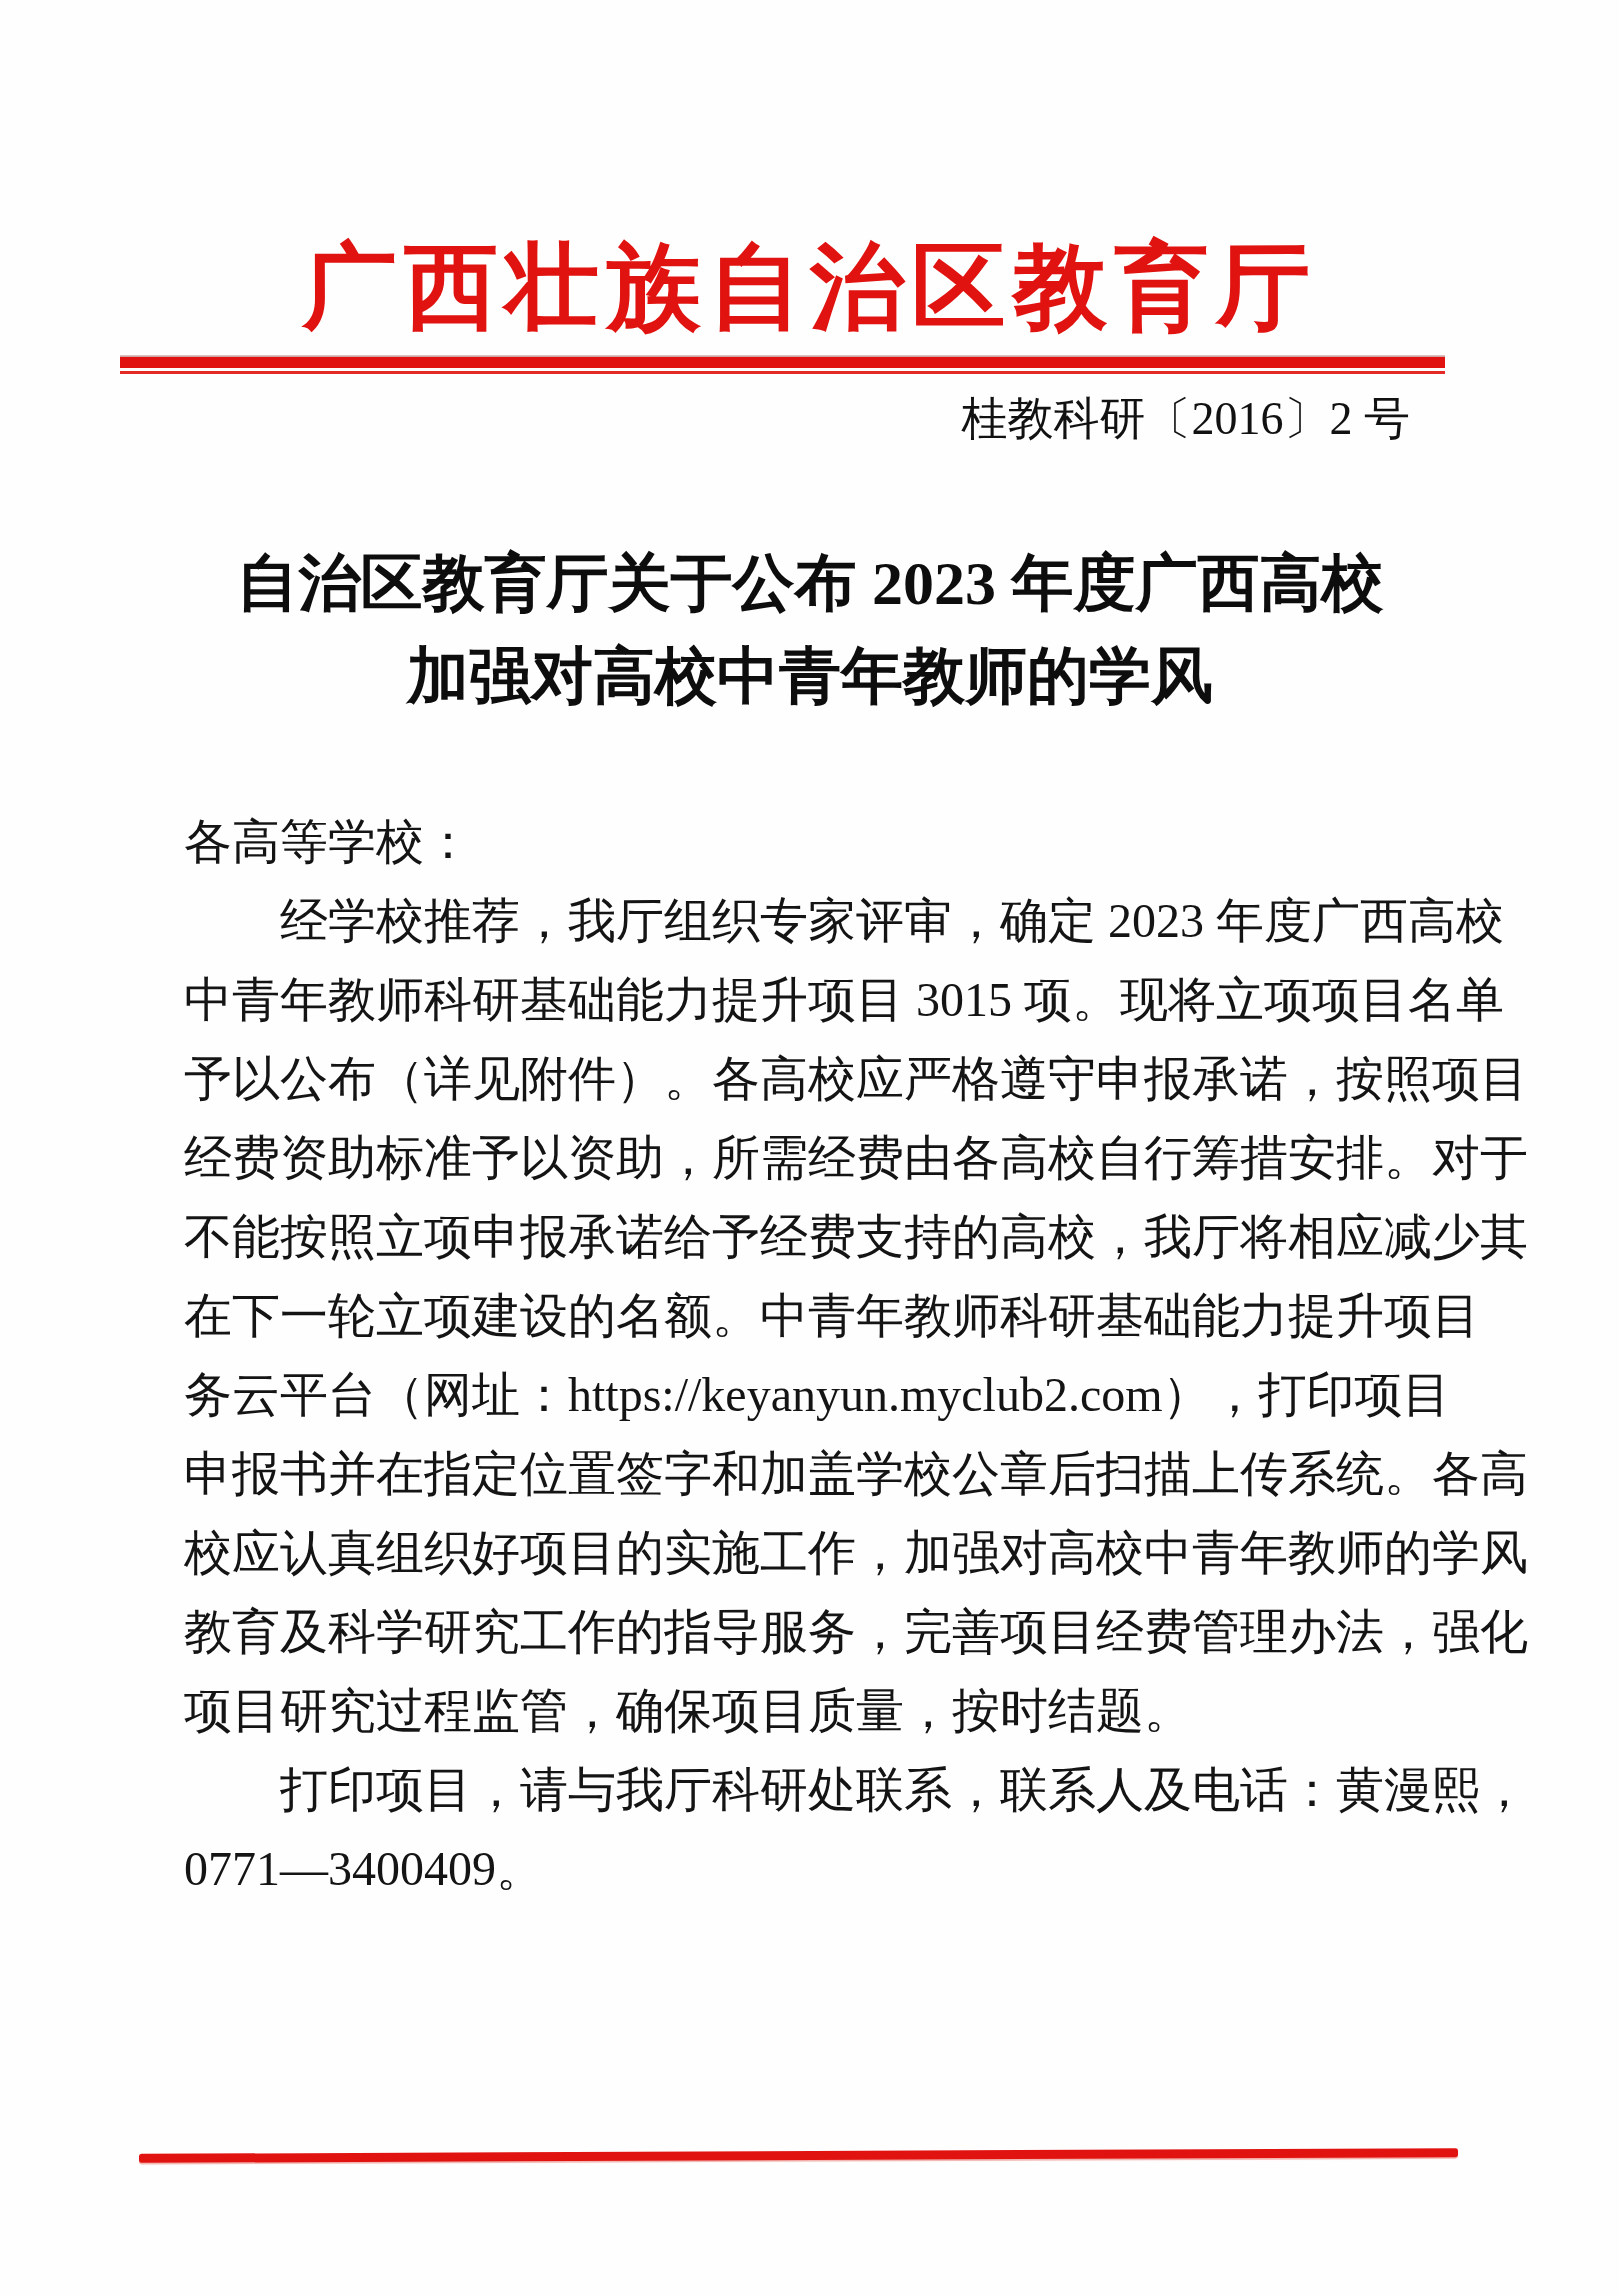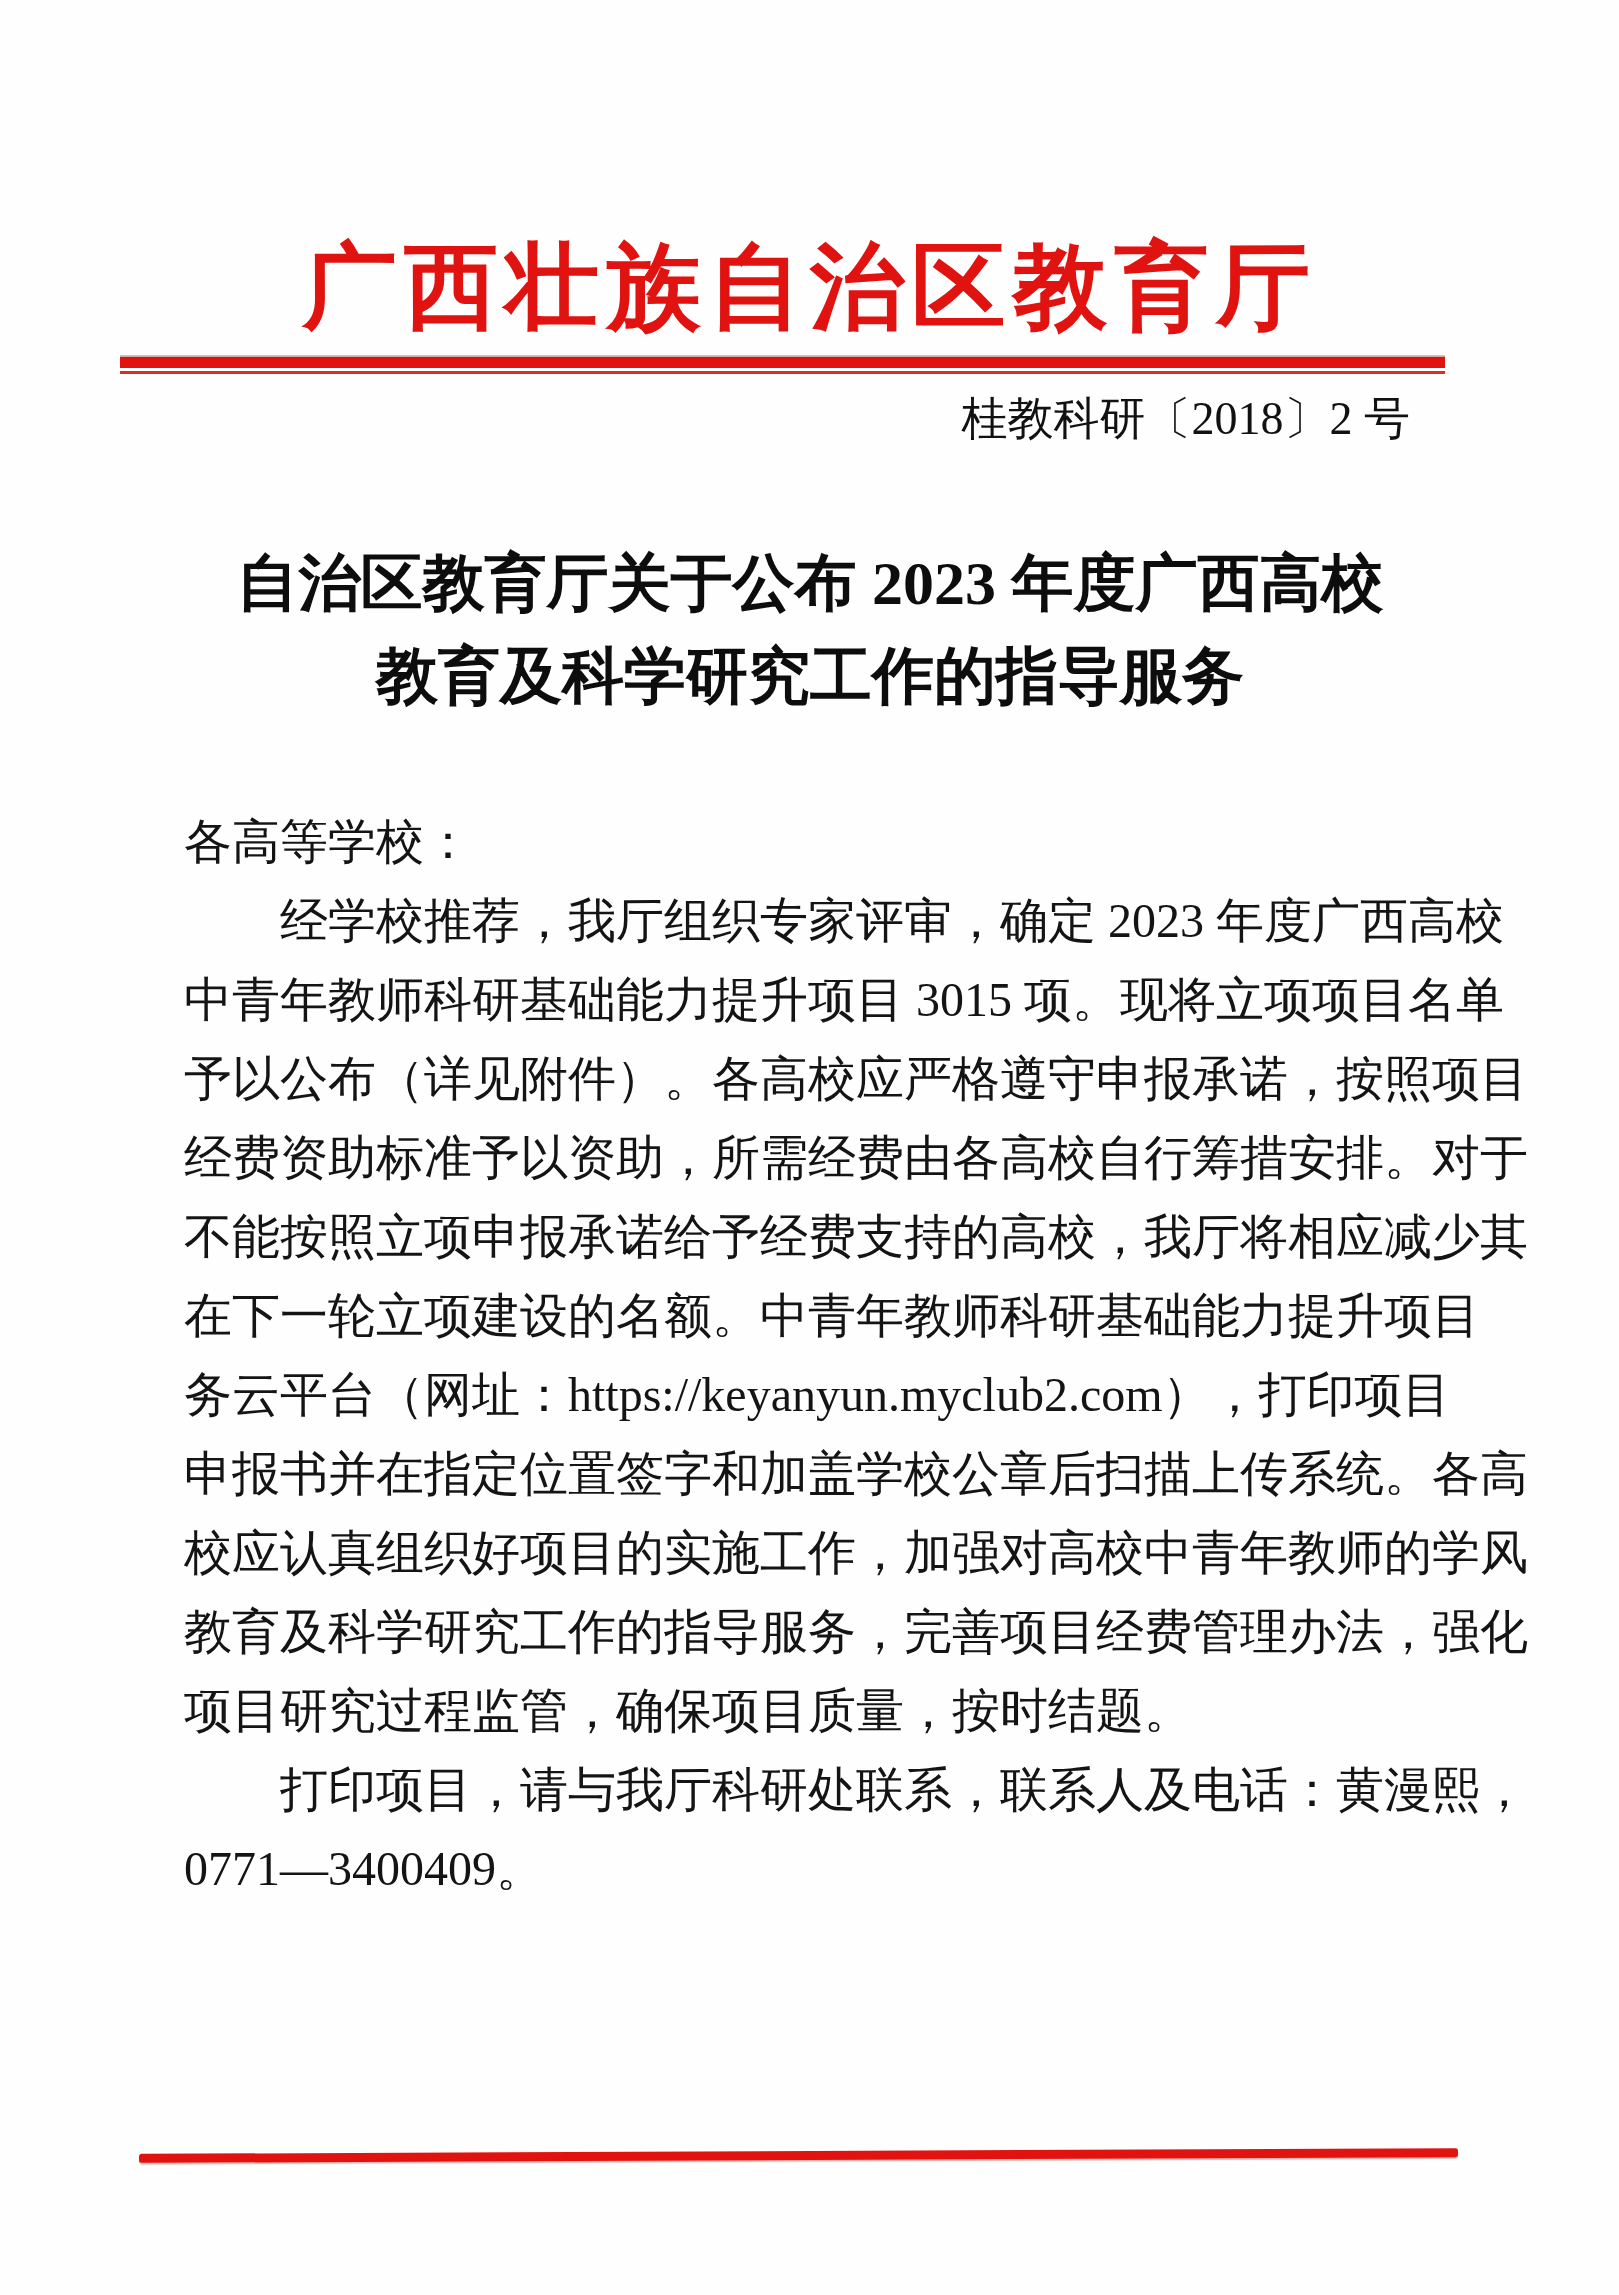--- a/index.html
+++ b/index.html
@@ -108,25 +108,25 @@
 
 <div class="page">
 
   <div class="letterhead">广西壮族自治区教育厅</div>
 
   <div class="rule-wrap">
     <div class="rule-thick"></div>
     <div class="rule-thin"></div>
   </div>
 
-  <div class="doc-number">桂教科研〔2018〕2 号</div>
+  <div class="doc-number">桂教科研〔2016〕2 号</div>
 
   <div class="notice-title">
     <div class="title-line">自治区教育厅关于公布 2023 年度广西高校</div>
-    <div class="title-line">教育及科学研究工作的指导服务</div>
+    <div class="title-line">加强对高校中青年教师的学风</div>
   </div>
 
   <div class="notice-body">
     <p class="salutation">各高等学校：</p>
     <p class="bline indent">经学校推荐，我厅组织专家评审，确定 2023 年度广西高校</p>
     <p class="bline">中青年教师科研基础能力提升项目 3015 项。现将立项项目名单</p>
     <p class="bline">予以公布（详见附件）。各高校应严格遵守申报承诺，按照项目</p>
     <p class="bline">经费资助标准予以资助，所需经费由各高校自行筹措安排。对于</p>
     <p class="bline">不能按照立项申报承诺给予经费支持的高校，我厅将相应减少其</p>
     <p class="bline">在下一轮立项建设的名额。中青年教师科研基础能力提升项目</p>

